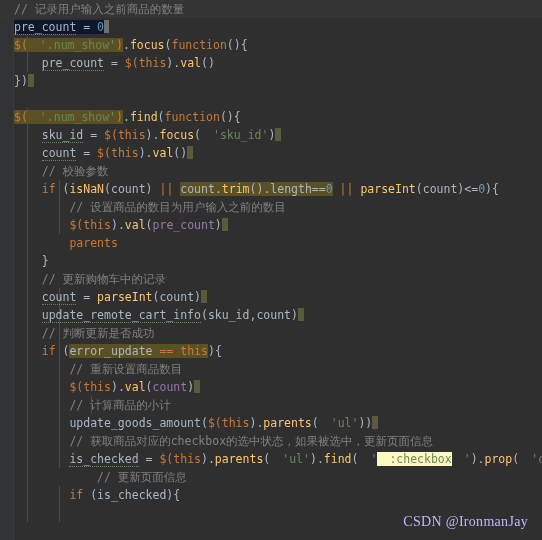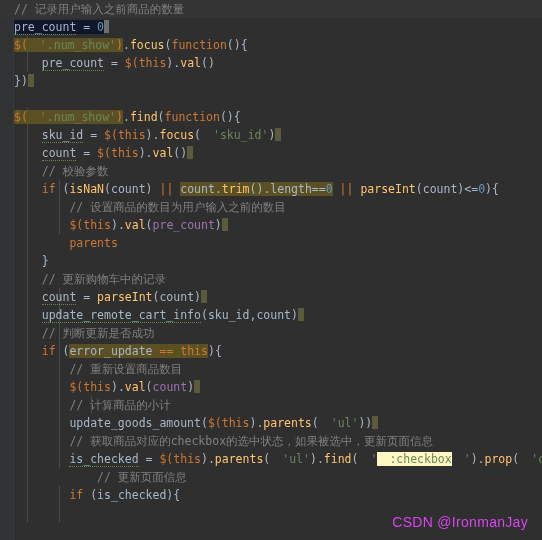--- a/index.html
+++ b/index.html
@@ -71,22 +71,22 @@
   .hl-purple { background: #0f172a; margin-top: 8px; }
   .hl-olive  { background: #5a5024; }
   .hl-green  { background: #fef9c3; }
   .caret { display:inline-block; width:6px; height:13px; background:#5b5b3c; vertical-align:-2px; }
   .caret2 { display:inline-block; width:5px; height:13px; background:#6f6f6f; vertical-align:-2px; }
 
   .watermark {
     position: absolute;
     right: 14px;
     bottom: 10px;
-    color: #d946ef;
-    font-family: Liberation Sans, sans-serif;
+    color: #c4b5fd;
+    font-family: Liberation Serif, serif;
     font-size: 14px;
     letter-spacing: 0.3px;
   }
 </style>
 </head>
 <body>
 
 <div id="editor">
 
   <div class="gutter"></div>

